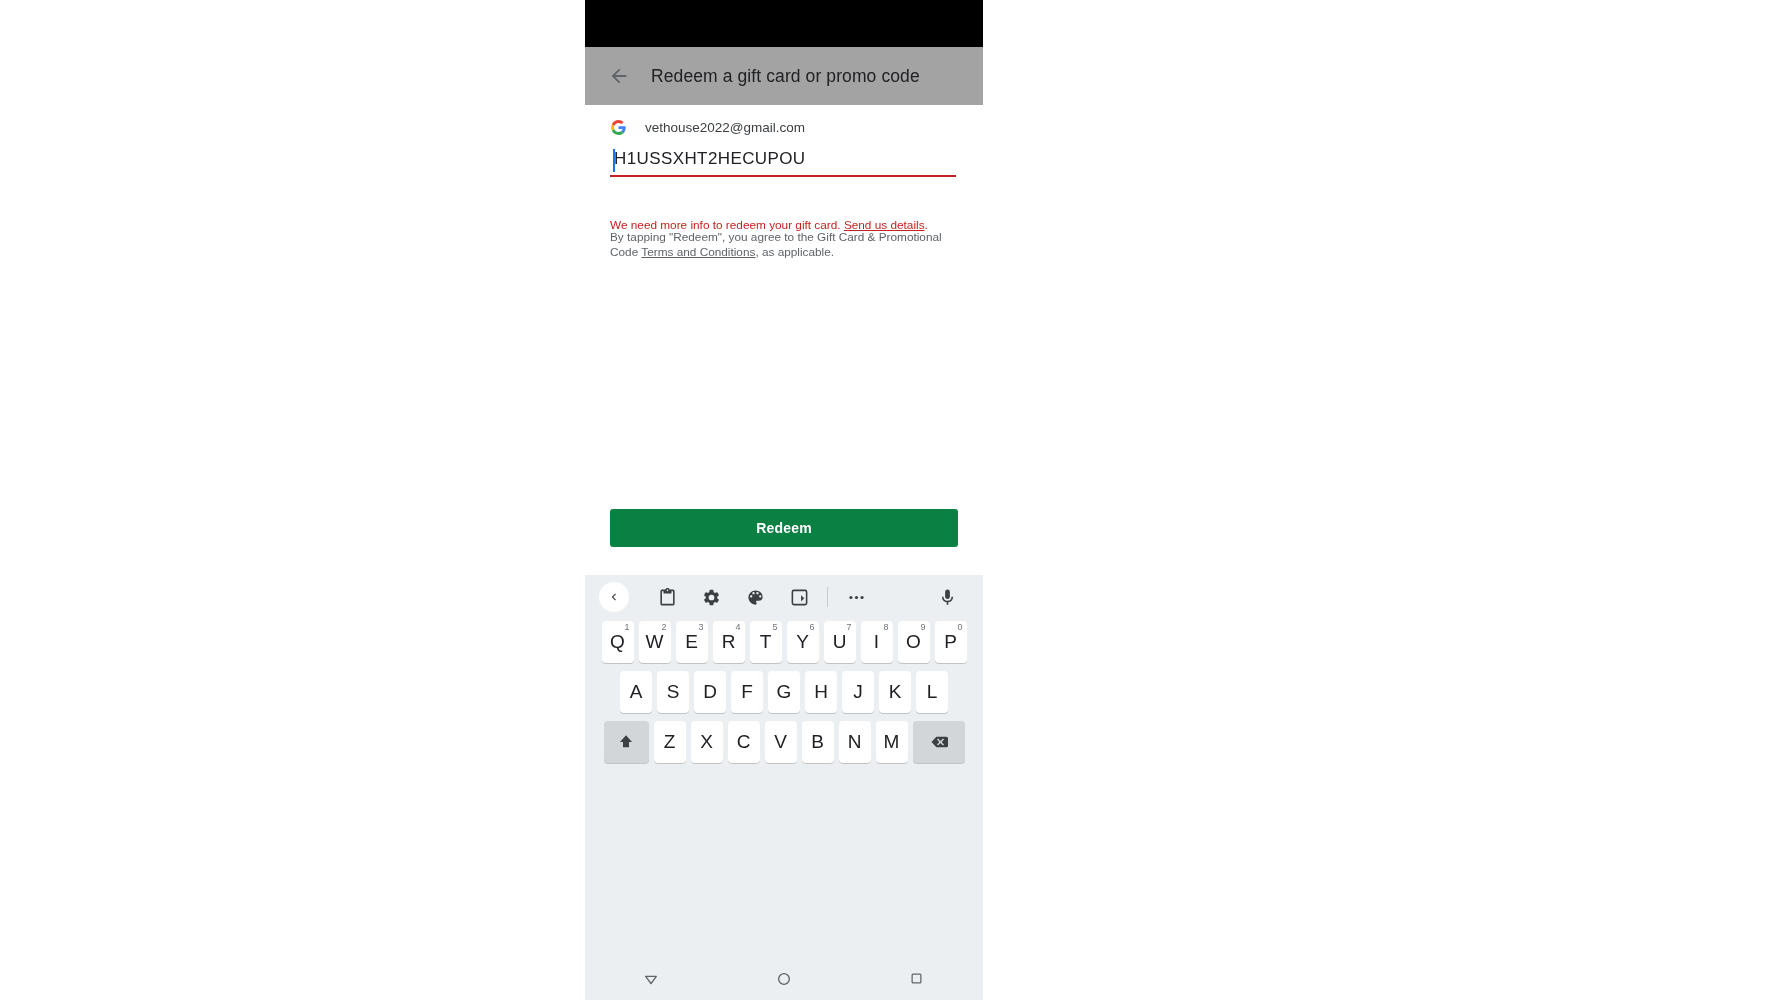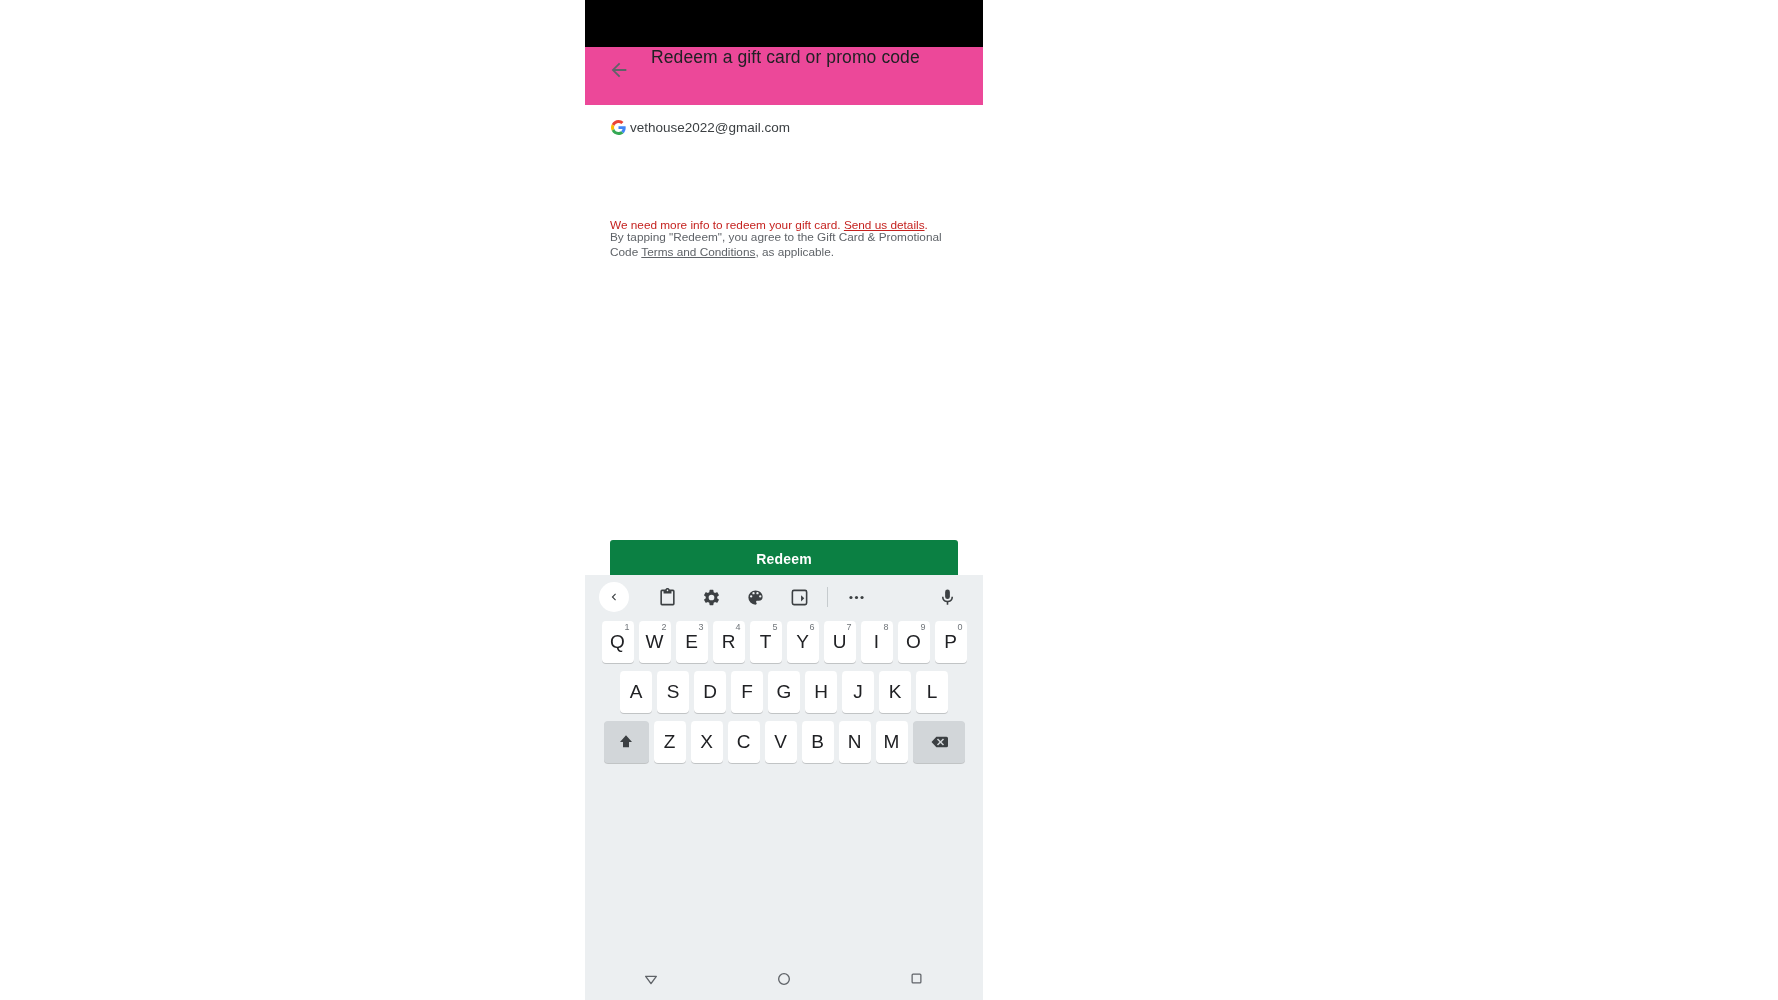--- a/index.html
+++ b/index.html
@@ -30,23 +30,23 @@
     position: absolute;
     left: 0; top: 0;
     width: 398px; height: 47px;
     background: #000000;
   }
   
   .appbar {
     position: absolute;
     left: 0; top: 47px;
     width: 398px; height: 58px;
-    background: #ec4899;
-    display: flex;
-    align-items: flex-start;
+    background: #a3a3a3;
+    display: flex;
+    align-items: center;
   }
   .back-btn {
     width: 46px; height: 46px;
     margin-left: 11px;
     display: flex; align-items: center; justify-content: center;
     cursor: pointer;
   }
   .back-btn svg { display: block; }
   .appbar-title {
     font-size: 17.5px;
@@ -54,21 +54,21 @@
     font-weight: 400;
     margin-left: 9px;
     letter-spacing: 0.1px;
   }
   
   .account-row {
     position: absolute;
     left: 26px; top: 120px;
     display: flex;
     align-items: center;
-    gap: 4px;
+    gap: 19px;
   }
   .g-logo {
     width: 15px; height: 15px;
     position: relative;
     display: block;
   }
   .account-email {
     font-size: 13.5px;
     color: #3c4043;
   }
@@ -121,21 +121,21 @@
     line-height: 15px;
     color: #5f6368;
   }
   .terms-text a {
     color: #5f6368;
     text-decoration: underline;
   }
   
   .redeem-btn {
     position: absolute;
-    left: 25px; top: 540px;
+    left: 25px; top: 509px;
     width: 348px; height: 38px;
     background: #0b8043;
     color: #ffffff;
     border: none;
     border-radius: 3px;
     font-size: 14px;
     font-weight: 700;
     letter-spacing: 0.2px;
     cursor: pointer;
     font-family: "Liberation Sans", sans-serif;
@@ -244,20 +244,27 @@
         <svg width="15" height="15" viewBox="0 0 48 48">
           <path fill="#EA4335" d="M24 9.5c3.54 0 6.7 1.22 9.2 3.6l6.85-6.85C35.9 2.38 30.47 0 24 0 14.62 0 6.51 5.38 2.56 13.22l7.98 6.19C12.43 13.72 17.74 9.5 24 9.5z"></path>
           <path fill="#4285F4" d="M46.98 24.55c0-1.57-.15-3.09-.38-4.55H24v9.02h12.94c-.58 2.96-2.26 5.48-4.78 7.18l7.73 6c4.51-4.18 7.09-10.36 7.09-17.65z"></path>
           <path fill="#FBBC05" d="M10.53 28.59c-.48-1.45-.76-2.99-.76-4.59s.27-3.14.76-4.59l-7.98-6.19C.92 16.46 0 20.12 0 24c0 3.88.92 7.54 2.56 10.78l7.97-6.19z"></path>
           <path fill="#34A853" d="M24 48c6.48 0 11.93-2.13 15.89-5.81l-7.73-6c-2.15 1.45-4.92 2.3-8.16 2.3-6.26 0-11.57-4.22-13.47-9.91l-7.98 6.19C6.51 42.62 14.62 48 24 48z"></path>
         </svg>
       </span>
       <span class="account-email">vethouse2022@gmail.com</span>
     </div>
 
+    <div class="code-field-wrap">
+      <div style="position:relative;">
+        <span class="caret"></span>
+        <input class="code-input" type="text" value="H1USSXHT2HECUPOU" style="">
+      </div>
+      <div class="code-underline"></div>
+    </div>
 
     <div class="error-text">
       <span>We need more info to redeem your gift card. </span><a href="#">Send us details</a><span>.</span>
     </div>
 
     <div class="terms-text">
       <span>By tapping "Redeem", you agree to the Gift Card &amp; Promotional Code </span><a href="#">Terms and Conditions</a><span>, as applicable.</span>
     </div>
 
     <button class="redeem-btn">Redeem</button>

